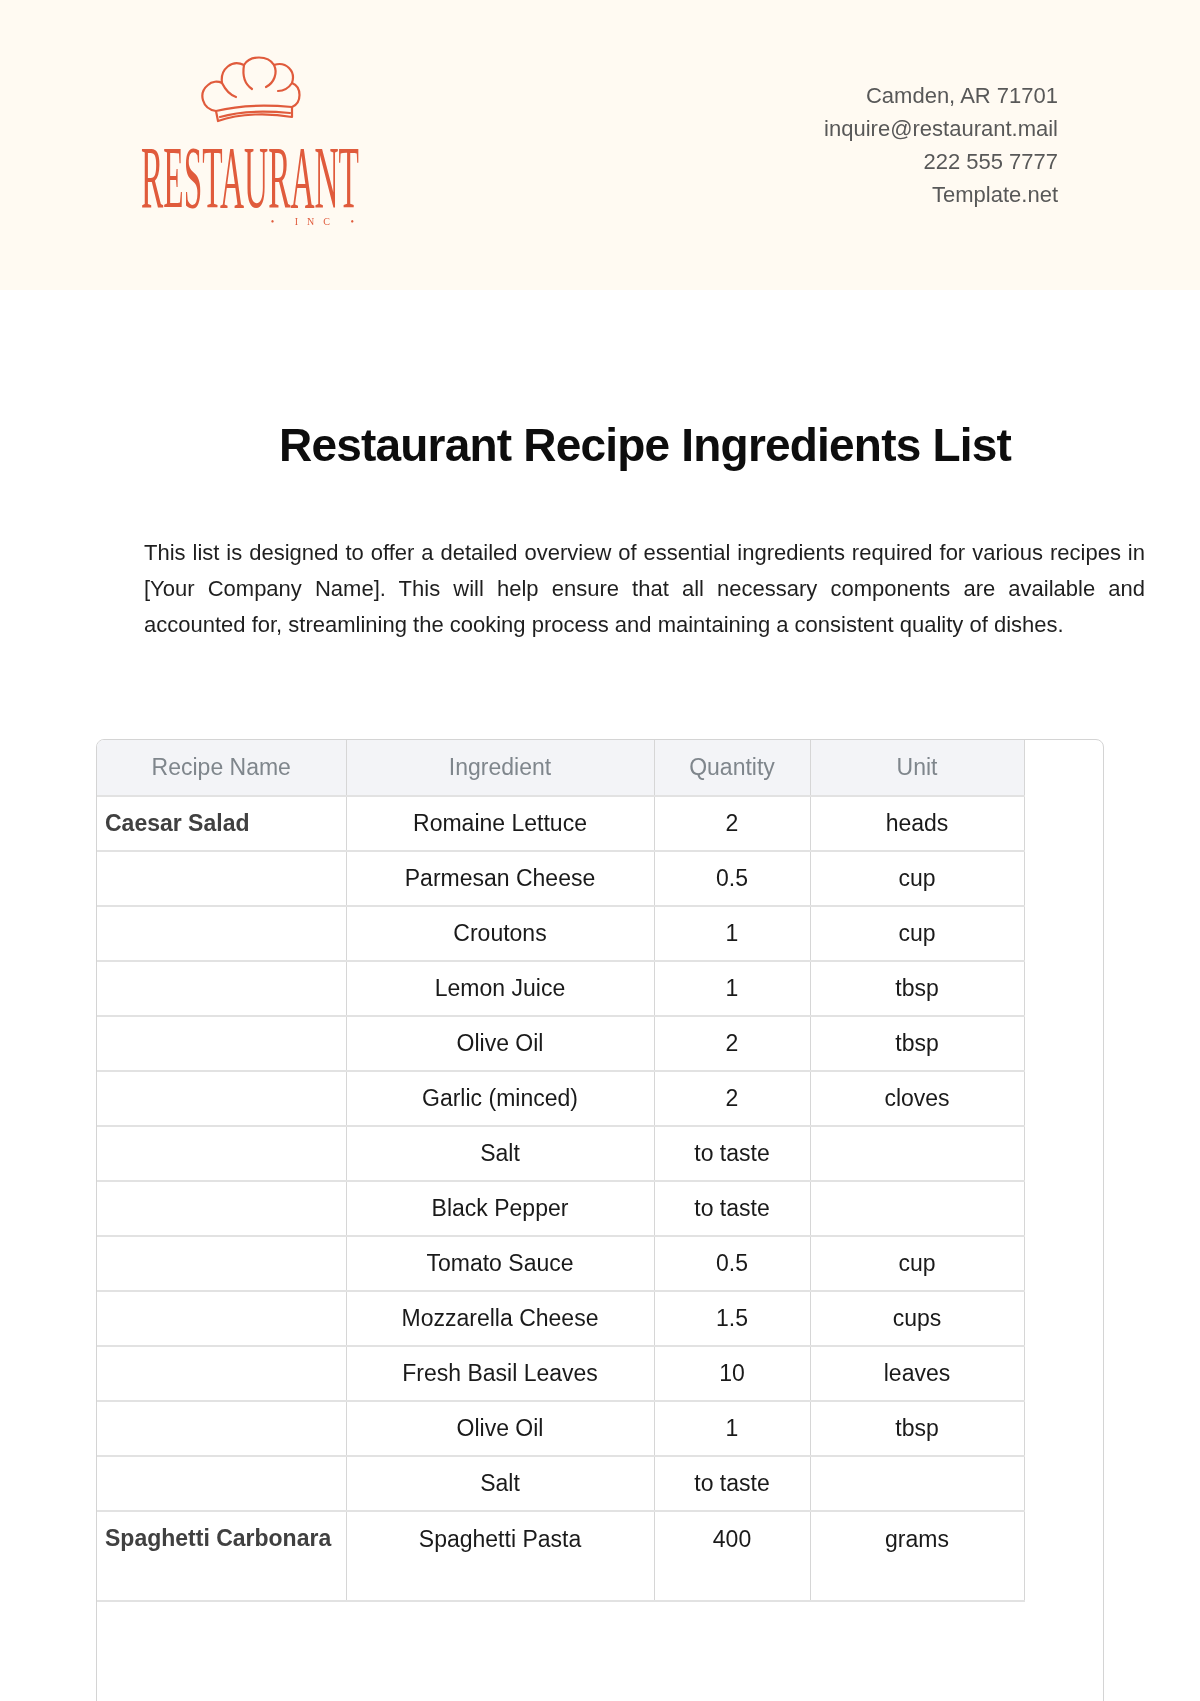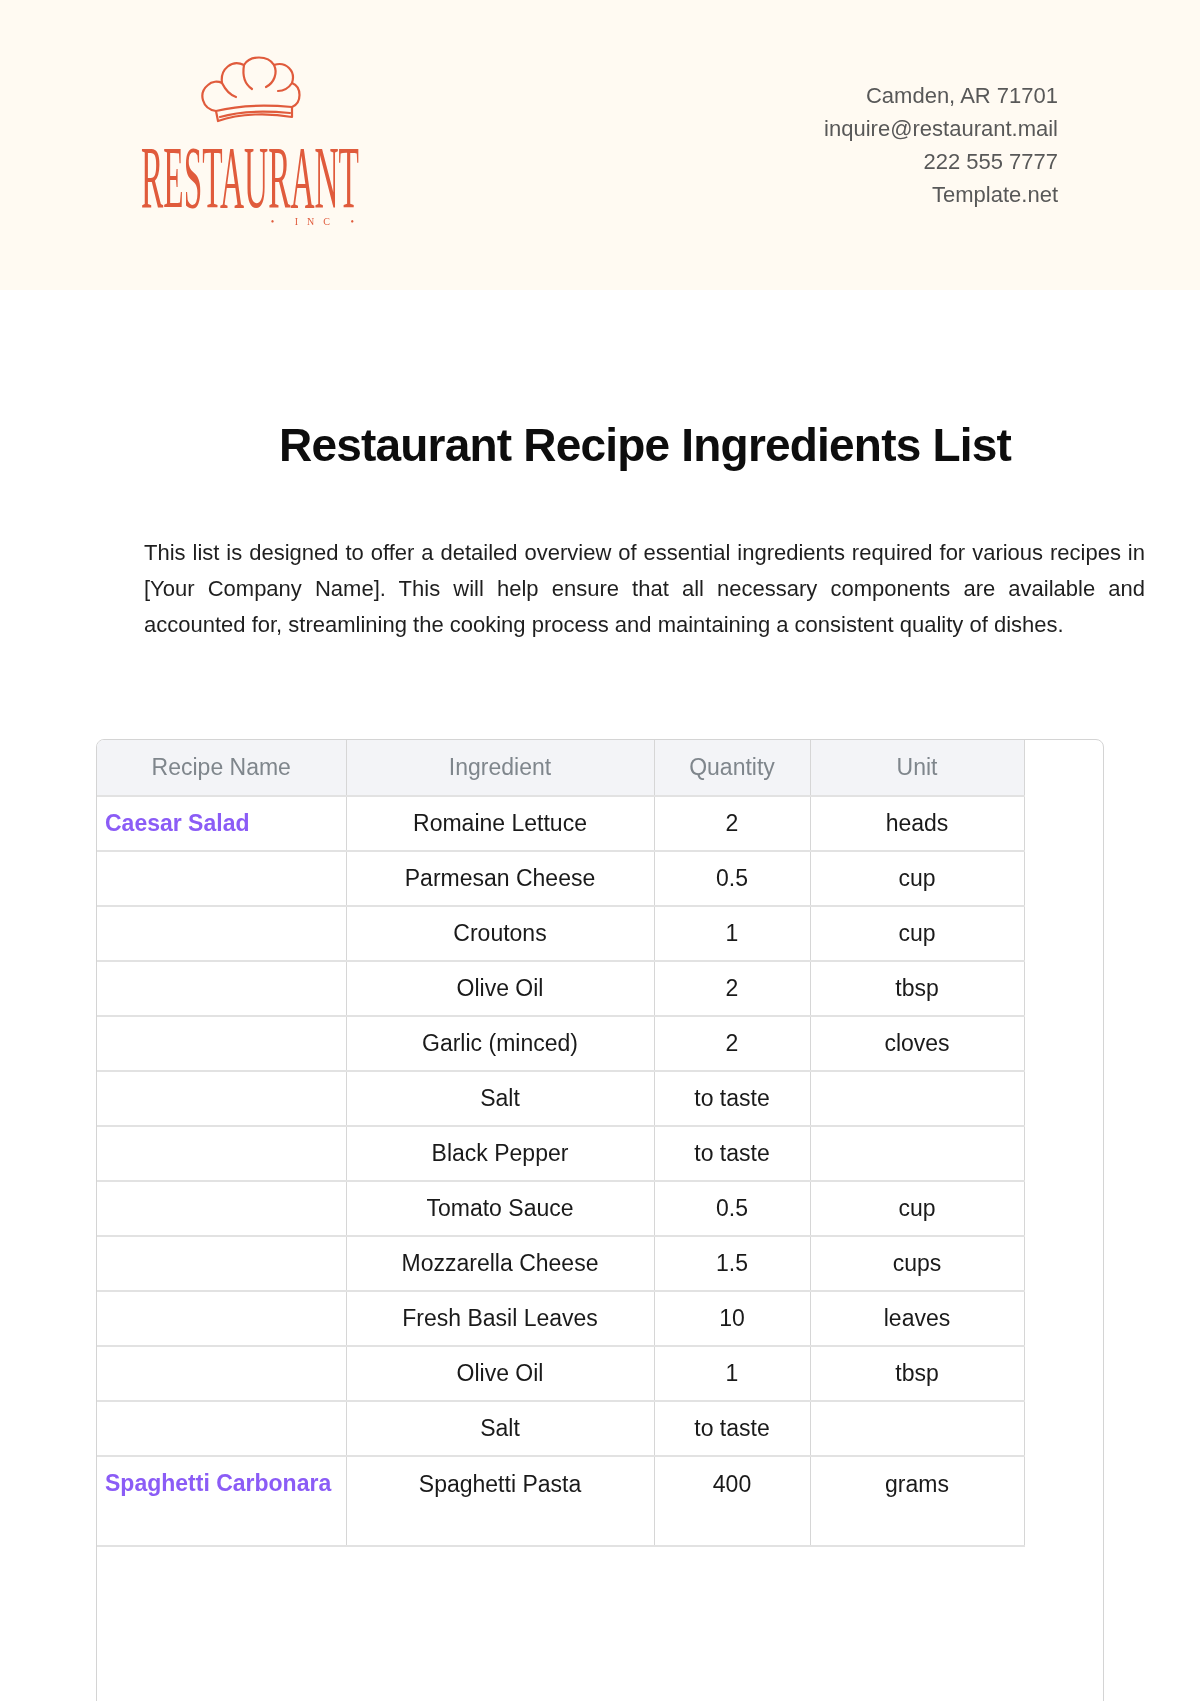--- a/index.html
+++ b/index.html
@@ -45,21 +45,21 @@
   col.c1 { width: 249px; } col.c2 { width: 308px; } col.c3 { width: 156px; } col.c4 { width: 214px; }
   th, td {
     border-right: 1.5px solid #d6d6d6; border-bottom: 2px solid #e2e2e2;
     text-align: center; vertical-align: middle; font-size: 23px;
   }
   th {
     height: 56px; background: #F3F4F7; color: #7f868c; font-weight: normal;
   }
   td { height: 55px; color: #1a1a1a; }
   td.recipe {
-    text-align: left; padding-left: 8px; font-weight: bold; color: #8b5cf6;
+    text-align: left; padding-left: 8px; font-weight: bold; color: #404040;
   }
   tr.tall td { vertical-align: top; padding-top: 14px; height: 90px; }
   tr.tall td.recipe { line-height: 40px; padding-top: 6px; }
 </style>
 </head>
 <body>
 
 <div class="header-band">
   <div class="logo">
     <svg class="logo-hat" viewBox="0 0 110 76" fill="none" stroke="#E05B3C" stroke-width="2.2" stroke-linejoin="round" stroke-linecap="round">
@@ -119,20 +119,26 @@
           <td>cup</td>
         </tr>
         <tr>
           <td class="recipe"></td>
           <td>Croutons</td>
           <td>1</td>
           <td>cup</td>
         </tr>
         <tr>
           <td class="recipe"></td>
+          <td>Lemon Juice</td>
+          <td>1</td>
+          <td>tbsp</td>
+        </tr>
+        <tr>
+          <td class="recipe"></td>
           <td>Olive Oil</td>
           <td>2</td>
           <td>tbsp</td>
         </tr>
         <tr>
           <td class="recipe"></td>
           <td>Garlic (minced)</td>
           <td>2</td>
           <td>cloves</td>
         </tr>

